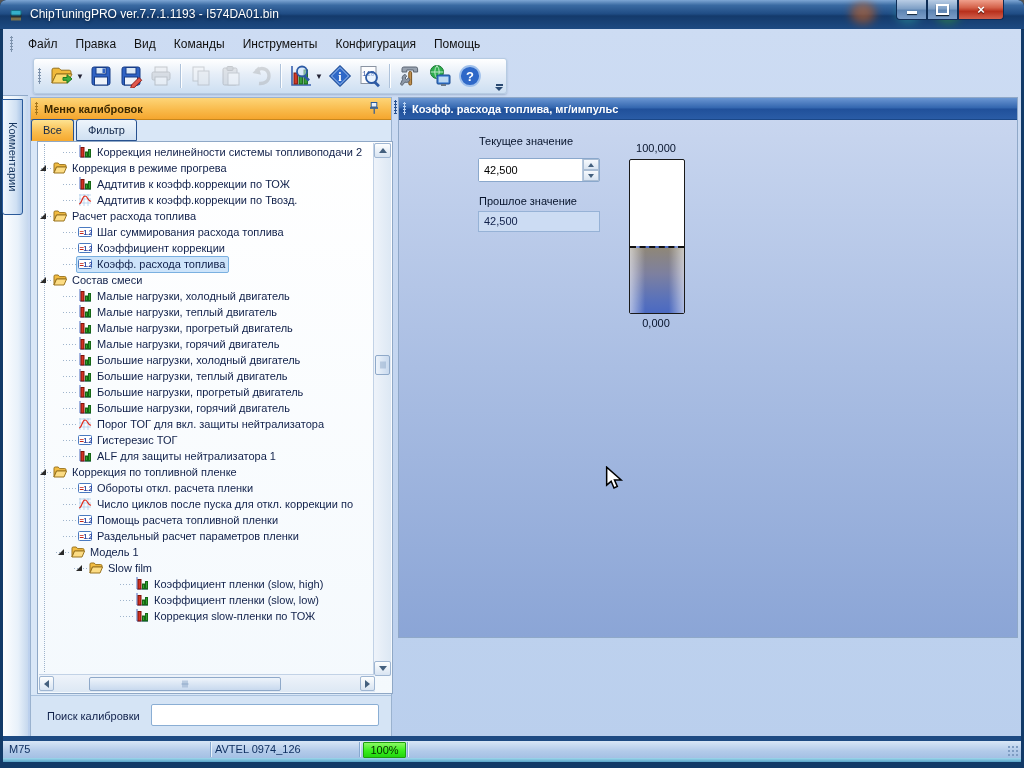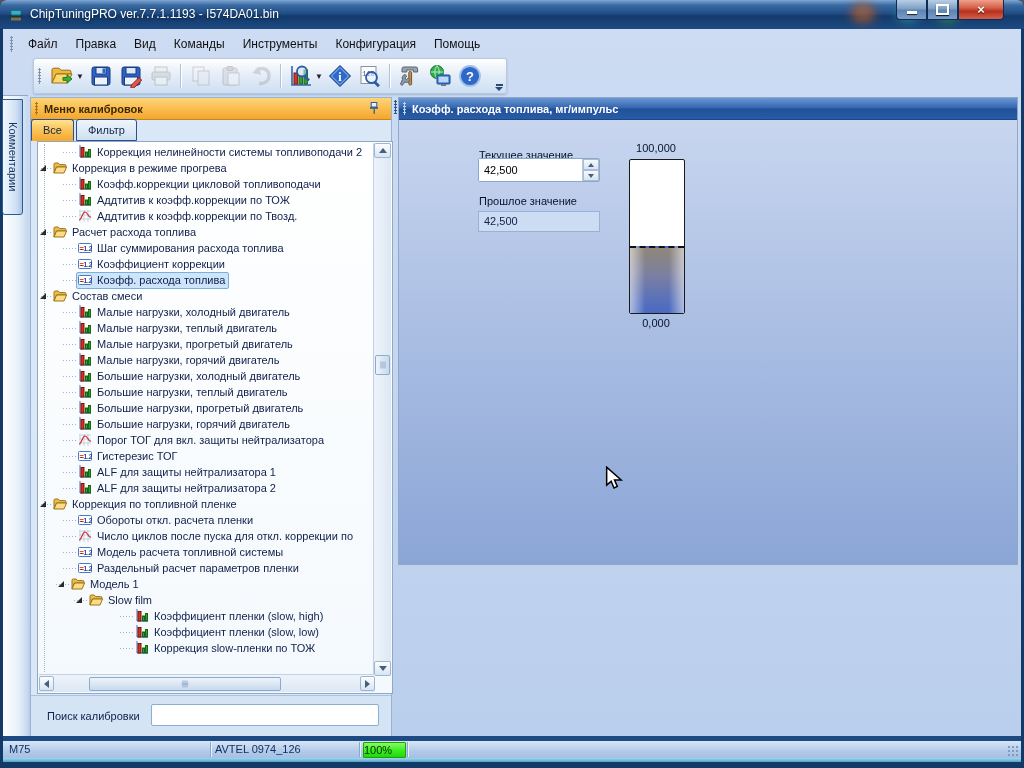--- a/index.html
+++ b/index.html
@@ -84,21 +84,21 @@
   .thumb-grip{position:absolute;left:50%;top:50%;transform:translate(-50%,-50%);display:flex;gap:1px;}
   .thumb-grip i{display:block;width:1px;height:7px;background:#8fa9c9;}
   
   .search-row{position:absolute;left:0;bottom:0;width:100%;height:41px;background:#d5e4f5;border-top:1px solid #aac2de;}
   .search-label{position:absolute;left:16px;top:14px;font-size:11px;color:#10204a;}
   .search-input{position:absolute;left:120px;top:8px;width:228px;height:22px;box-sizing:border-box;border:1px solid #8aaed4;border-radius:2px;background:#fff;font-size:11px;padding:0 4px;}
   
   .splitter-grip{position:absolute;left:394px;top:100px;width:3px;height:14px;
     background-image:radial-gradient(circle,#27518f 1px,rgba(0,0,0,0) 1.2px);background-size:3px 3px;}
   
-  .right-panel{position:absolute;left:398px;top:97px;width:620px;height:468px;
+  .right-panel{position:absolute;left:398px;top:97px;width:620px;height:541px;
     background:linear-gradient(180deg,#cbd8f0 0%,#aabee3 50%,#8ba5d6 100%);border:1px solid #8fa8c8;box-sizing:border-box;}
   .panel-header.blue{background:linear-gradient(180deg,#6a96d2 0%,#3265ae 48%,#20509a 52%,#2a5ca6 100%);color:#fff;border-bottom:1px solid #1a4788;}
   .panel-header.blue .hgrip{background-image:radial-gradient(circle,#bcd4f2 1px,rgba(0,0,0,0) 1.2px);}
   .fld-label{position:absolute;font-size:11px;color:#06132b;}
   .spinbox{position:absolute;left:79px;top:60px;width:122px;height:24px;background:#fff;border:1px solid #8aa8cc;border-radius:2px;box-sizing:border-box;display:flex;}
   .spinbox input{flex:1;border:none;outline:none;font-size:11px;padding:0 0 0 5px;font-family:"Liberation Sans",sans-serif;min-width:0;}
   .spin-btns{width:16px;display:flex;flex-direction:column;border-left:1px solid #b6c8de;}
   .spin-btn{flex:1;background:linear-gradient(180deg,#f6f9fd,#d9e4f1);border:1px solid #aabdd4;display:flex;align-items:center;justify-content:center;}
   .spin-btn .tri-up{border-left-width:3px;border-right-width:3px;border-bottom-width:4px;}
   .spin-btn .tri-down{border-left-width:3px;border-right-width:3px;border-top-width:4px;}
@@ -108,21 +108,21 @@
   .gauge-fill{position:absolute;left:0;right:0;bottom:0;border-top:2px dashed #111;
     background:linear-gradient(90deg,rgba(255,255,255,.55) 0%,rgba(255,255,255,0) 28%,rgba(255,255,255,0) 72%,rgba(255,255,255,.55) 100%),
     linear-gradient(180deg,#8f8778 0%,#7d80a0 40%,#5a72ba 78%,#4a69c2 100%);}
   .cursor{position:absolute;left:206px;top:368px;width:20px;height:24px;}
   
   .status-strip{position:absolute;left:3px;top:736px;width:1018px;height:5px;background:#1d4a82;}
   .statusbar{position:absolute;left:3px;top:741px;width:1018px;height:17px;
     background:linear-gradient(180deg,#d8e6f6 0%,#b2cae9 60%,#a4c0e4 100%);font-size:11px;color:#0d2d5e;}
   .status-text{position:absolute;top:2px;}
   .status-div{position:absolute;top:1px;bottom:1px;width:1px;background:#86a8cf;border-right:1px solid #e8f1fa;}
-  .progress-badge{position:absolute;left:360px;top:1px;width:41px;height:14px;text-align:left;line-height:14px;
+  .progress-badge{position:absolute;left:360px;top:1px;width:41px;height:14px;text-align:center;line-height:14px;
     background:linear-gradient(180deg,#8cf866 0%,#38ee1c 55%,#22d60e 100%);border:1px solid #1da00c;border-radius:1px;color:#042a00;}
   .resize-grip{position:absolute;right:3px;bottom:2px;width:12px;height:12px;
     background-image:radial-gradient(circle,#7e9cc2 1.1px,rgba(0,0,0,0) 1.3px);background-size:4px 4px;background-position:1px 1px;}
   .bottom-edge{position:absolute;left:3px;top:758px;width:1018px;height:4px;background:linear-gradient(180deg,#9fd8ec,#57a2c6);}
 </style>
 </head>
 <body>
 
 <div id="window">
 
@@ -277,26 +277,20 @@
                 </svg></span><span>Коррекция нелинейности системы топливоподачи 2</span></span></div>
           <div class="tree-row" style="padding-left: 13px; background-image: repeating-linear-gradient(90deg, rgb(159, 180, 204) 0px, rgb(159, 180, 204) 1px, rgba(0, 0, 0, 0) 1px, rgba(0, 0, 0, 0) 3px); background-size: 13px 1px; background-position: -2px 8px;"><span class="expander" style="left: 0px;"></span><span class="row-inner"><span class="ticon"><svg viewBox="0 0 14 14">
                   <path d="M1 12V3.2Q1 2 2.2 2h3l1.4 1.6h5.2Q13 3.6 13 4.8V6H3.4L1 12z" fill="#f2bc42" stroke="#9a7420"></path>
                   <path d="M1 12l2.6-6h10L11 12z" fill="#fcdc84" stroke="#9a7420"></path>
                 </svg></span><span>Коррекция в режиме прогрева</span></span></div>
           <div class="tree-row" style="padding-left: 38px; background-image: repeating-linear-gradient(90deg, rgb(159, 180, 204) 0px, rgb(159, 180, 204) 1px, rgba(0, 0, 0, 0) 1px, rgba(0, 0, 0, 0) 3px); background-size: 13px 1px; background-position: 23px 8px;"><span class="row-inner"><span class="ticon"><svg viewBox="0 0 14 14">
                   <path d="M2 0v12h11" stroke="#4a6ac0" fill="none"></path>
                   <rect x="3" y="2.5" width="3" height="9.5" fill="#d43222" stroke="#7e1309"></rect>
                   <rect x="7.5" y="7" width="2" height="5" fill="#2fa32f" stroke="#156615"></rect>
                   <rect x="10.5" y="4.5" width="2" height="7.5" fill="#2fa32f" stroke="#156615"></rect>
-                </svg></span><span>Коэфф.коррекции цикловой топливоподачи</span></span></div>
-          <div class="tree-row" style="padding-left: 38px; background-image: repeating-linear-gradient(90deg, rgb(159, 180, 204) 0px, rgb(159, 180, 204) 1px, rgba(0, 0, 0, 0) 1px, rgba(0, 0, 0, 0) 3px); background-size: 13px 1px; background-position: 23px 8px;"><span class="row-inner"><span class="ticon"><svg viewBox="0 0 14 14">
-                  <path d="M2 0v12h11" stroke="#4a6ac0" fill="none"></path>
-                  <rect x="3" y="2.5" width="3" height="9.5" fill="#d43222" stroke="#7e1309"></rect>
-                  <rect x="7.5" y="7" width="2" height="5" fill="#2fa32f" stroke="#156615"></rect>
-                  <rect x="10.5" y="4.5" width="2" height="7.5" fill="#2fa32f" stroke="#156615"></rect>
                 </svg></span><span>Аддтитив к коэфф.коррекции по ТОЖ</span></span></div>
           <div class="tree-row" style="padding-left: 38px; background-image: repeating-linear-gradient(90deg, rgb(159, 180, 204) 0px, rgb(159, 180, 204) 1px, rgba(0, 0, 0, 0) 1px, rgba(0, 0, 0, 0) 3px); background-size: 13px 1px; background-position: 23px 8px;"><span class="row-inner"><span class="ticon"><svg viewBox="0 0 14 14">
                   <path d="M2 1v12M1 2h12M1 6h12M1 10h12M6 1v12M10 1v12" stroke="#a8c8e8" stroke-width=".7"></path>
                   <path d="M1 11C4 11 4 3 7 3s3 6 6 5" fill="none" stroke="#e02818" stroke-width="1.2"></path>
                 </svg></span><span>Аддтитив к коэфф.коррекции по Твозд.</span></span></div>
           <div class="tree-row" style="padding-left: 13px; background-image: repeating-linear-gradient(90deg, rgb(159, 180, 204) 0px, rgb(159, 180, 204) 1px, rgba(0, 0, 0, 0) 1px, rgba(0, 0, 0, 0) 3px); background-size: 13px 1px; background-position: -2px 8px;"><span class="expander" style="left: 0px;"></span><span class="row-inner"><span class="ticon"><svg viewBox="0 0 14 14">
                   <path d="M1 12V3.2Q1 2 2.2 2h3l1.4 1.6h5.2Q13 3.6 13 4.8V6H3.4L1 12z" fill="#f2bc42" stroke="#9a7420"></path>
                   <path d="M1 12l2.6-6h10L11 12z" fill="#fcdc84" stroke="#9a7420"></path>
                 </svg></span><span>Расчет расхода топлива</span></span></div>
           <div class="tree-row" style="padding-left: 38px; background-image: repeating-linear-gradient(90deg, rgb(159, 180, 204) 0px, rgb(159, 180, 204) 1px, rgba(0, 0, 0, 0) 1px, rgba(0, 0, 0, 0) 3px); background-size: 13px 1px; background-position: 23px 8px;"><span class="row-inner"><span class="ticon"><svg viewBox="0 0 14 14">
@@ -374,44 +368,38 @@
                   <rect x=".5" y="2.5" width="13" height="9" rx="1" fill="#fff" stroke="#4a7ac0"></rect>
                   <text x="1.4" y="9.8" font-size="7.5" font-weight="bold" fill="#c22418">=</text>
                   <text x="5.4" y="9.6" font-size="6.5" font-weight="bold" fill="#2a44a0">1.2</text>
                 </svg></span><span>Гистерезис ТОГ</span></span></div>
           <div class="tree-row" style="padding-left: 38px; background-image: repeating-linear-gradient(90deg, rgb(159, 180, 204) 0px, rgb(159, 180, 204) 1px, rgba(0, 0, 0, 0) 1px, rgba(0, 0, 0, 0) 3px); background-size: 13px 1px; background-position: 23px 8px;"><span class="row-inner"><span class="ticon"><svg viewBox="0 0 14 14">
                   <path d="M2 0v12h11" stroke="#4a6ac0" fill="none"></path>
                   <rect x="3" y="2.5" width="3" height="9.5" fill="#d43222" stroke="#7e1309"></rect>
                   <rect x="7.5" y="7" width="2" height="5" fill="#2fa32f" stroke="#156615"></rect>
                   <rect x="10.5" y="4.5" width="2" height="7.5" fill="#2fa32f" stroke="#156615"></rect>
                 </svg></span><span>ALF для защиты нейтрализатора 1</span></span></div>
-          <div class="tree-row" style="padding-left: 38px; background-image: repeating-linear-gradient(90deg, rgb(159, 180, 204) 0px, rgb(159, 180, 204) 1px, rgba(0, 0, 0, 0) 1px, rgba(0, 0, 0, 0) 3px); background-size: 13px 1px; background-position: 23px 8px;"><span class="row-inner"><span class="ticon"><svg viewBox="0 0 14 14">
-                  <path d="M2 0v12h11" stroke="#4a6ac0" fill="none"></path>
-                  <rect x="3" y="2.5" width="3" height="9.5" fill="#d43222" stroke="#7e1309"></rect>
-                  <rect x="7.5" y="7" width="2" height="5" fill="#2fa32f" stroke="#156615"></rect>
-                  <rect x="10.5" y="4.5" width="2" height="7.5" fill="#2fa32f" stroke="#156615"></rect>
-                </svg></span><span>ALF для защиты нейтрализатора 2</span></span></div>
           <div class="tree-row" style="padding-left: 13px; background-image: repeating-linear-gradient(90deg, rgb(159, 180, 204) 0px, rgb(159, 180, 204) 1px, rgba(0, 0, 0, 0) 1px, rgba(0, 0, 0, 0) 3px); background-size: 13px 1px; background-position: -2px 8px;"><span class="expander" style="left: 0px;"></span><span class="row-inner"><span class="ticon"><svg viewBox="0 0 14 14">
                   <path d="M1 12V3.2Q1 2 2.2 2h3l1.4 1.6h5.2Q13 3.6 13 4.8V6H3.4L1 12z" fill="#f2bc42" stroke="#9a7420"></path>
                   <path d="M1 12l2.6-6h10L11 12z" fill="#fcdc84" stroke="#9a7420"></path>
                 </svg></span><span>Коррекция по топливной пленке</span></span></div>
           <div class="tree-row" style="padding-left: 38px; background-image: repeating-linear-gradient(90deg, rgb(159, 180, 204) 0px, rgb(159, 180, 204) 1px, rgba(0, 0, 0, 0) 1px, rgba(0, 0, 0, 0) 3px); background-size: 13px 1px; background-position: 23px 8px;"><span class="row-inner"><span class="ticon"><svg viewBox="0 0 14 14">
                   <rect x=".5" y="2.5" width="13" height="9" rx="1" fill="#fff" stroke="#4a7ac0"></rect>
                   <text x="1.4" y="9.8" font-size="7.5" font-weight="bold" fill="#c22418">=</text>
                   <text x="5.4" y="9.6" font-size="6.5" font-weight="bold" fill="#2a44a0">1.2</text>
                 </svg></span><span>Обороты откл. расчета пленки</span></span></div>
           <div class="tree-row" style="padding-left: 38px; background-image: repeating-linear-gradient(90deg, rgb(159, 180, 204) 0px, rgb(159, 180, 204) 1px, rgba(0, 0, 0, 0) 1px, rgba(0, 0, 0, 0) 3px); background-size: 13px 1px; background-position: 23px 8px;"><span class="row-inner"><span class="ticon"><svg viewBox="0 0 14 14">
                   <path d="M2 1v12M1 2h12M1 6h12M1 10h12M6 1v12M10 1v12" stroke="#a8c8e8" stroke-width=".7"></path>
                   <path d="M1 11C4 11 4 3 7 3s3 6 6 5" fill="none" stroke="#e02818" stroke-width="1.2"></path>
                 </svg></span><span>Число циклов после пуска для откл. коррекции по</span></span></div>
           <div class="tree-row" style="padding-left: 38px; background-image: repeating-linear-gradient(90deg, rgb(159, 180, 204) 0px, rgb(159, 180, 204) 1px, rgba(0, 0, 0, 0) 1px, rgba(0, 0, 0, 0) 3px); background-size: 13px 1px; background-position: 23px 8px;"><span class="row-inner"><span class="ticon"><svg viewBox="0 0 14 14">
                   <rect x=".5" y="2.5" width="13" height="9" rx="1" fill="#fff" stroke="#4a7ac0"></rect>
                   <text x="1.4" y="9.8" font-size="7.5" font-weight="bold" fill="#c22418">=</text>
                   <text x="5.4" y="9.6" font-size="6.5" font-weight="bold" fill="#2a44a0">1.2</text>
-                </svg></span><span>Модель расчета топливной системы</span></span></div>
+                </svg></span><span>Помощь расчета топливной пленки</span></span></div>
           <div class="tree-row" style="padding-left: 38px; background-image: repeating-linear-gradient(90deg, rgb(159, 180, 204) 0px, rgb(159, 180, 204) 1px, rgba(0, 0, 0, 0) 1px, rgba(0, 0, 0, 0) 3px); background-size: 13px 1px; background-position: 23px 8px;"><span class="row-inner"><span class="ticon"><svg viewBox="0 0 14 14">
                   <rect x=".5" y="2.5" width="13" height="9" rx="1" fill="#fff" stroke="#4a7ac0"></rect>
                   <text x="1.4" y="9.8" font-size="7.5" font-weight="bold" fill="#c22418">=</text>
                   <text x="5.4" y="9.6" font-size="6.5" font-weight="bold" fill="#2a44a0">1.2</text>
                 </svg></span><span>Раздельный расчет параметров пленки</span></span></div>
           <div class="tree-row" style="padding-left: 31px; background-image: repeating-linear-gradient(90deg, rgb(159, 180, 204) 0px, rgb(159, 180, 204) 1px, rgba(0, 0, 0, 0) 1px, rgba(0, 0, 0, 0) 3px); background-size: 13px 1px; background-position: 16px 8px;"><span class="expander" style="left: 18px;"></span><span class="row-inner"><span class="ticon"><svg viewBox="0 0 14 14">
                   <path d="M1 12V3.2Q1 2 2.2 2h3l1.4 1.6h5.2Q13 3.6 13 4.8V6H3.4L1 12z" fill="#f2bc42" stroke="#9a7420"></path>
                   <path d="M1 12l2.6-6h10L11 12z" fill="#fcdc84" stroke="#9a7420"></path>
                 </svg></span><span>Модель 1</span></span></div>
           <div class="tree-row" style="padding-left: 49px; background-image: repeating-linear-gradient(90deg, rgb(159, 180, 204) 0px, rgb(159, 180, 204) 1px, rgba(0, 0, 0, 0) 1px, rgba(0, 0, 0, 0) 3px); background-size: 13px 1px; background-position: 34px 8px;"><span class="expander" style="left: 36px;"></span><span class="row-inner"><span class="ticon"><svg viewBox="0 0 14 14">
@@ -478,21 +466,21 @@
   </div>
 
   <div class="splitter-grip"></div>
 
   <div class="right-panel">
     <div class="panel-header blue">
       <span class="hgrip"></span>
       <span>Коэфф. расхода топлива, мг/импульс</span>
     </div>
 
-    <span class="fld-label" style="left:80px;top:51px;">Текущее значение</span>
+    <span class="fld-label" style="left:80px;top:37px;">Текущее значение</span>
     <div class="spinbox">
       <input type="text" value="42,500" style="">
       <span class="spin-btns">
         <span class="spin-btn">
             <span class="tri-up"></span>
           </span>
         <span class="spin-btn">
             <span class="tri-down"></span>
           </span>
       </span>

